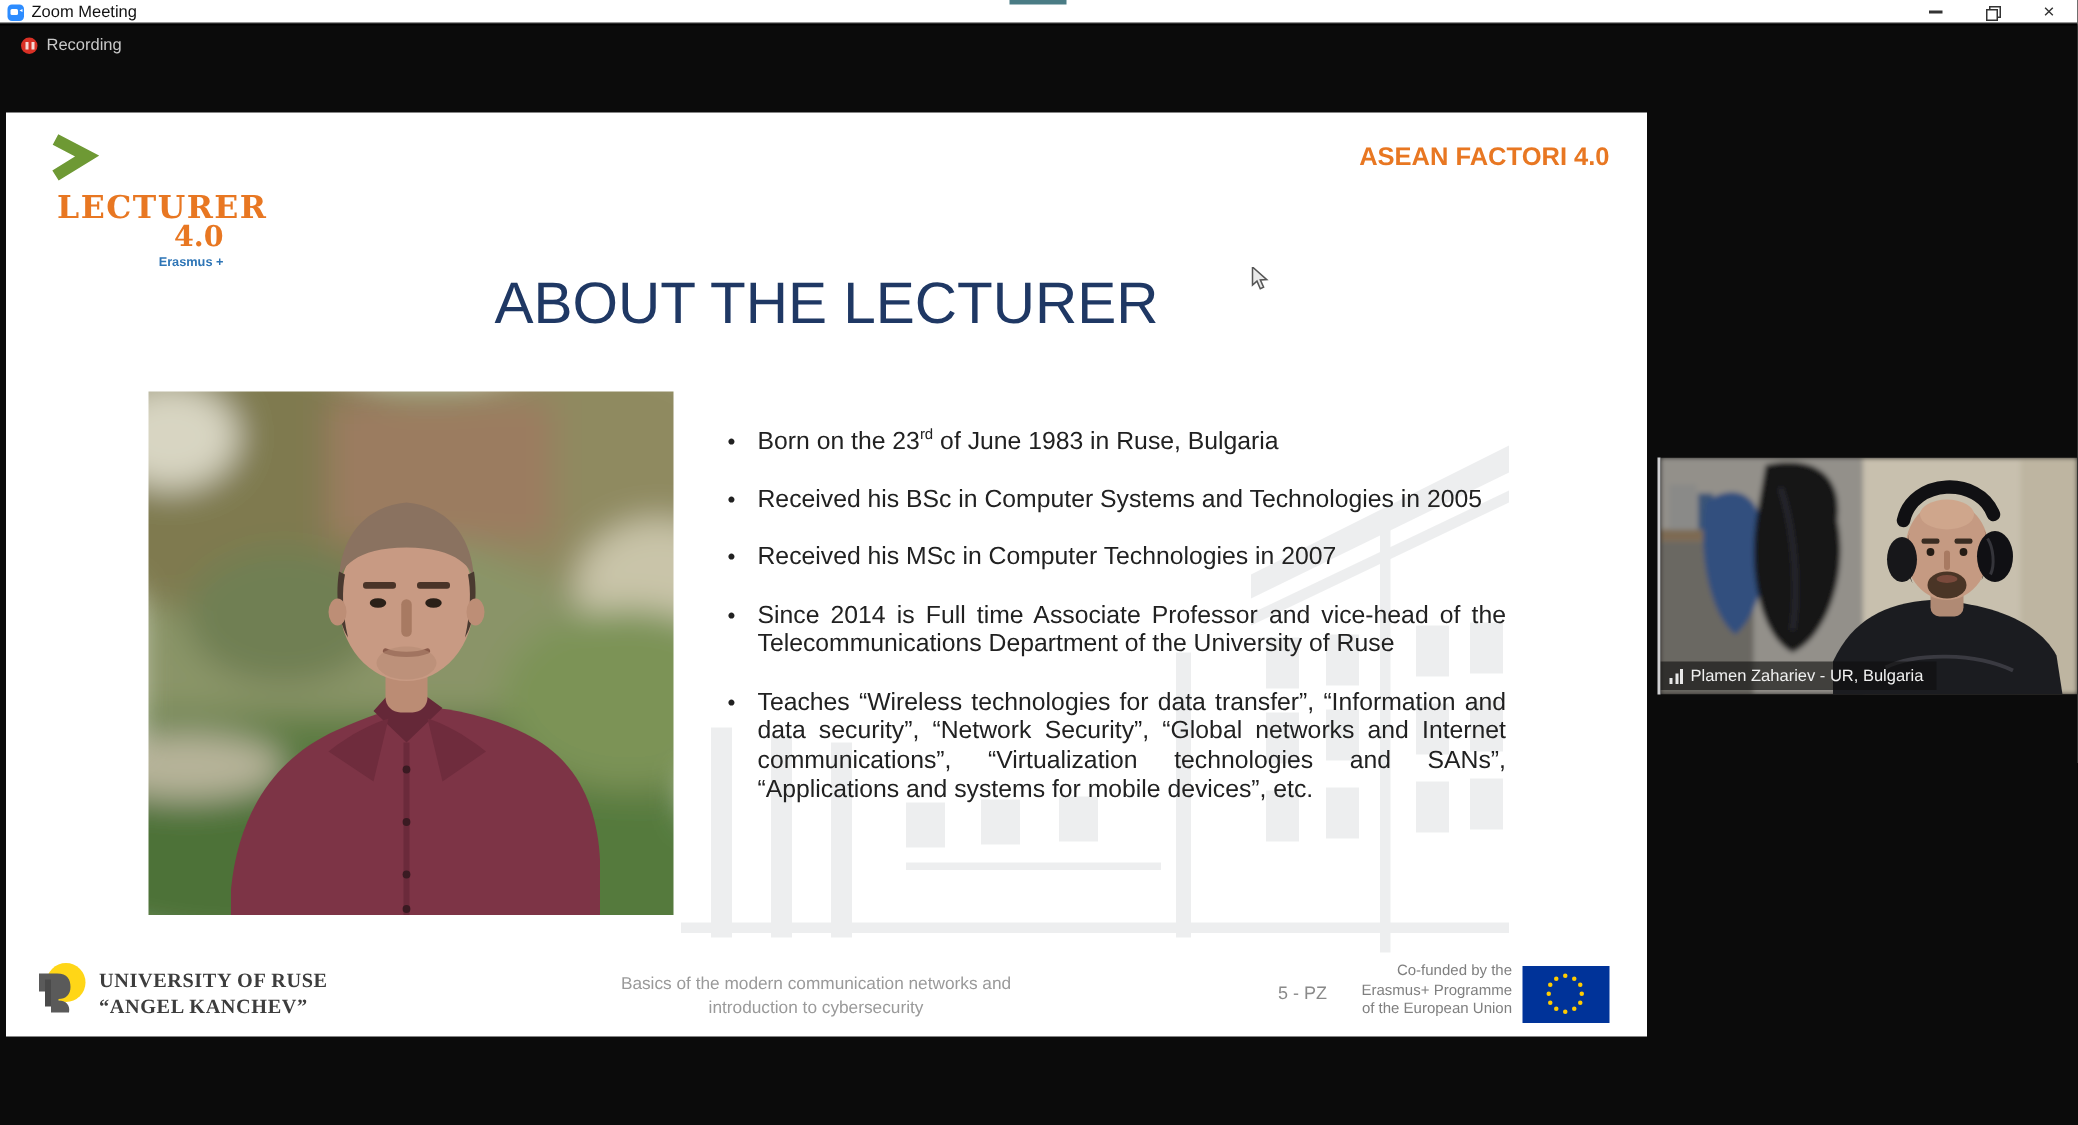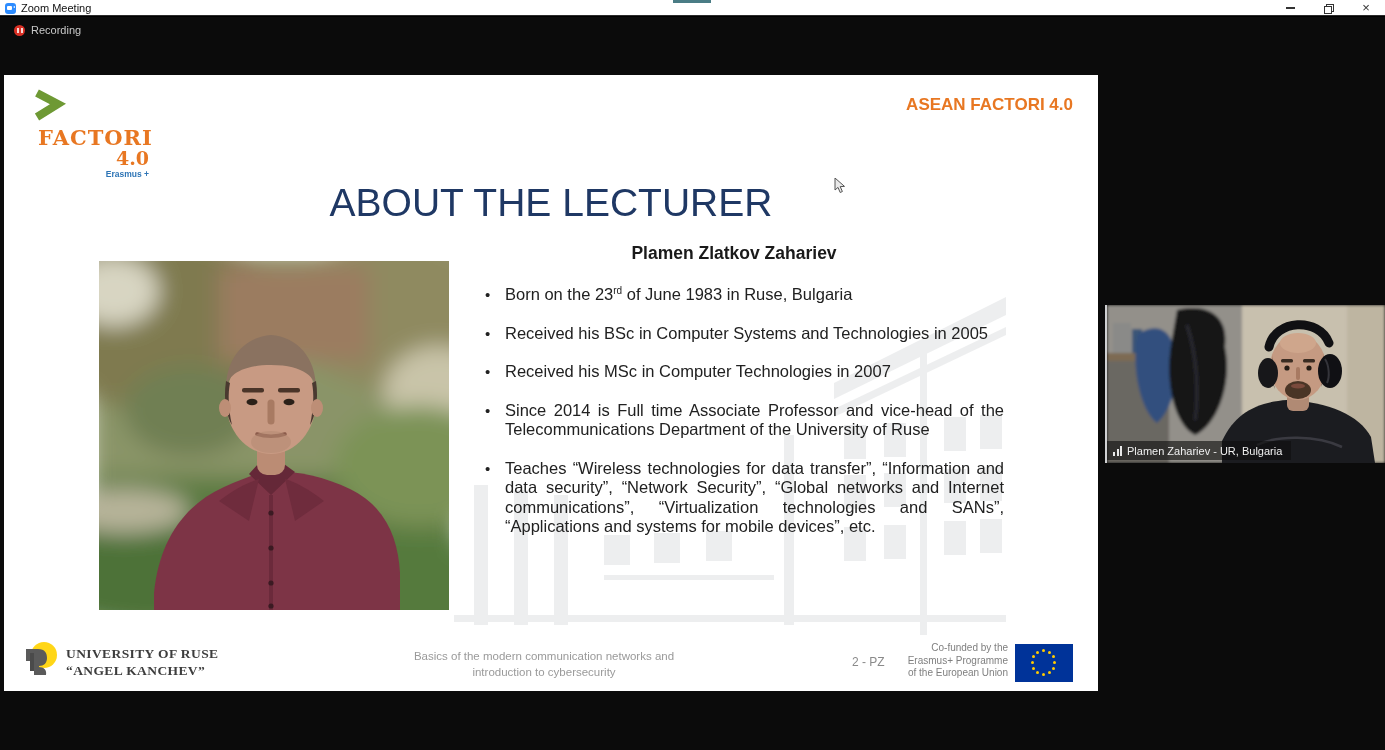--- a/index.html
+++ b/index.html
@@ -148,32 +148,31 @@
         <rect x="150" y="260" width="26" height="30"></rect>
           <rect x="200" y="258" width="26" height="30"></rect>
           <rect x="252" y="256" width="26" height="30"></rect>
       </g>
     </svg>
 
     <div class="factori-logo">
       <svg class="factori-chevron" width="34" height="32" viewBox="0 0 34 32">
         <polyline points="5,4 26,15 5,28" fill="none" stroke="#6e9934" stroke-width="8"></polyline>
       </svg>
-      <div class="factori-wordmark">FACTORI</div>
+      <div class="factori-wordmark">LECTURER</div>
       <div class="factori-version">4.0</div>
       <div class="factori-sub">Erasmus +</div>
     </div>
 
     <div class="slide-header">
       <div class="project-name">ASEAN FACTORI 4.0</div>
     </div>
 
     <div class="slide-title">ABOUT THE LECTURER</div>
 
-    <div class="lecturer-name">Plamen Zlatkov Zahariev</div>
 
     <svg class="photo" width="350" height="349" viewBox="0 0 350 349">
       <defs>
         <filter id="pblur" x="-20%" y="-20%" width="140%" height="140%">
             <feGaussianBlur stdDeviation="11"></feGaussianBlur>
           </filter>
       </defs>
       <g filter="url(#pblur)">
         <rect x="-10" y="-10" width="370" height="369" fill="#8a9468"></rect>
         <ellipse cx="60" cy="60" rx="130" ry="90" fill="#7f7a50"></ellipse>
@@ -229,21 +228,21 @@
       <path d="M10,12 L14,12 L14,30 L10,30 Z" fill="#4a4a4a"></path>
     </svg>
     <div class="univ-text">
       <div>UNIVERSITY OF RUSE</div>
       <div>“ANGEL KANCHEV”</div>
     </div>
     <div class="course-text">
       <div>Basics of the modern communication networks and</div>
       <div>introduction to cybersecurity</div>
     </div>
-    <div class="page-label">2 - PZ</div>
+    <div class="page-label">5 - PZ</div>
     <div class="eu-funding">
       <div>Co-funded by the</div>
       <div>Erasmus+ Programme</div>
       <div>of the European Union</div>
     </div>
     <div class="eu-flag">
       <span class="star" style="left:27px; top:5px;"></span>
       <span class="star" style="left:33px; top:7px;"></span>
       <span class="star" style="left:37px; top:11px;"></span>
       <span class="star" style="left:38px; top:17px;"></span>

